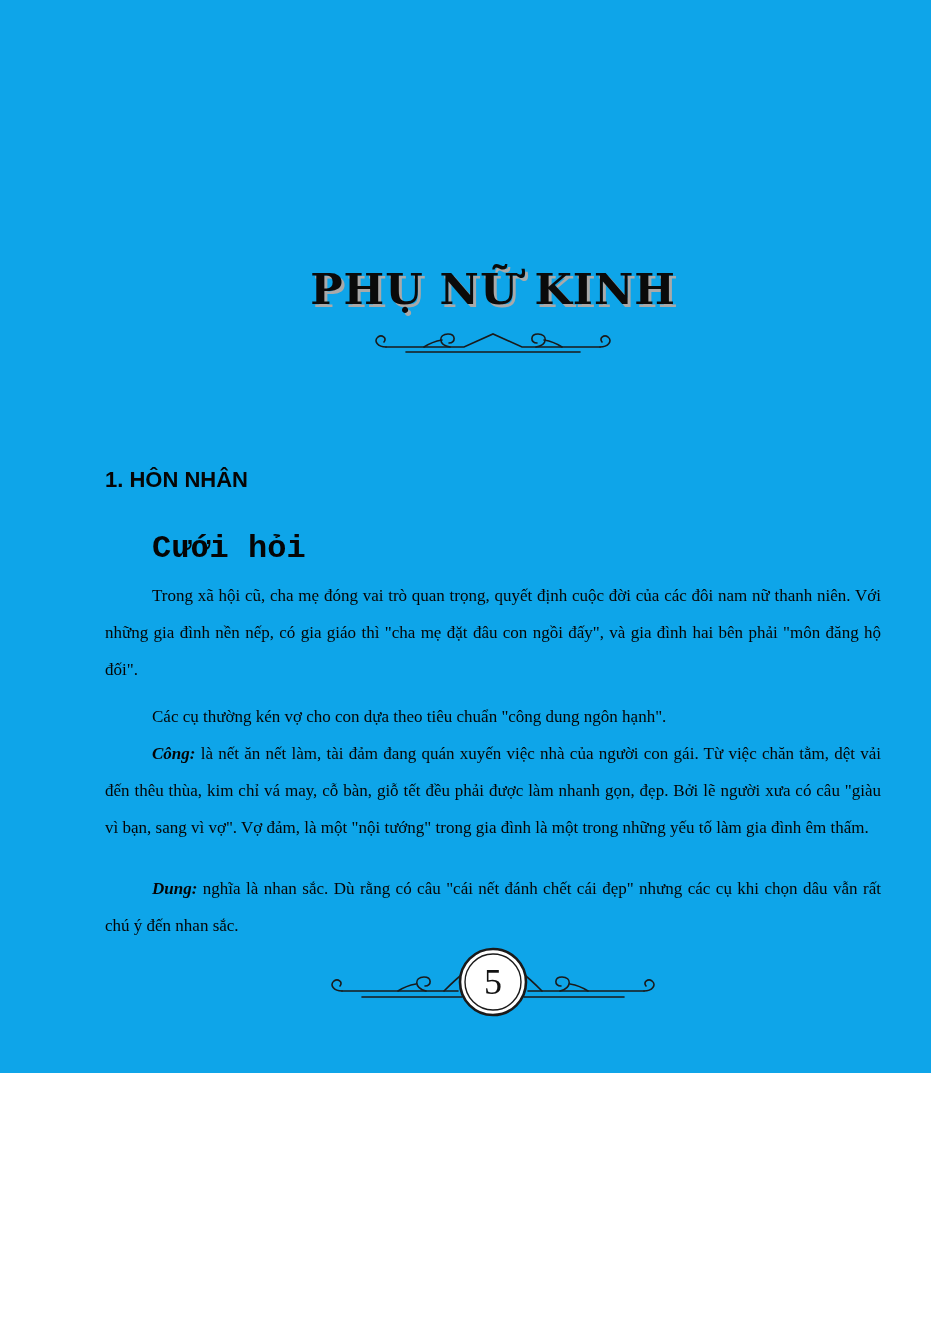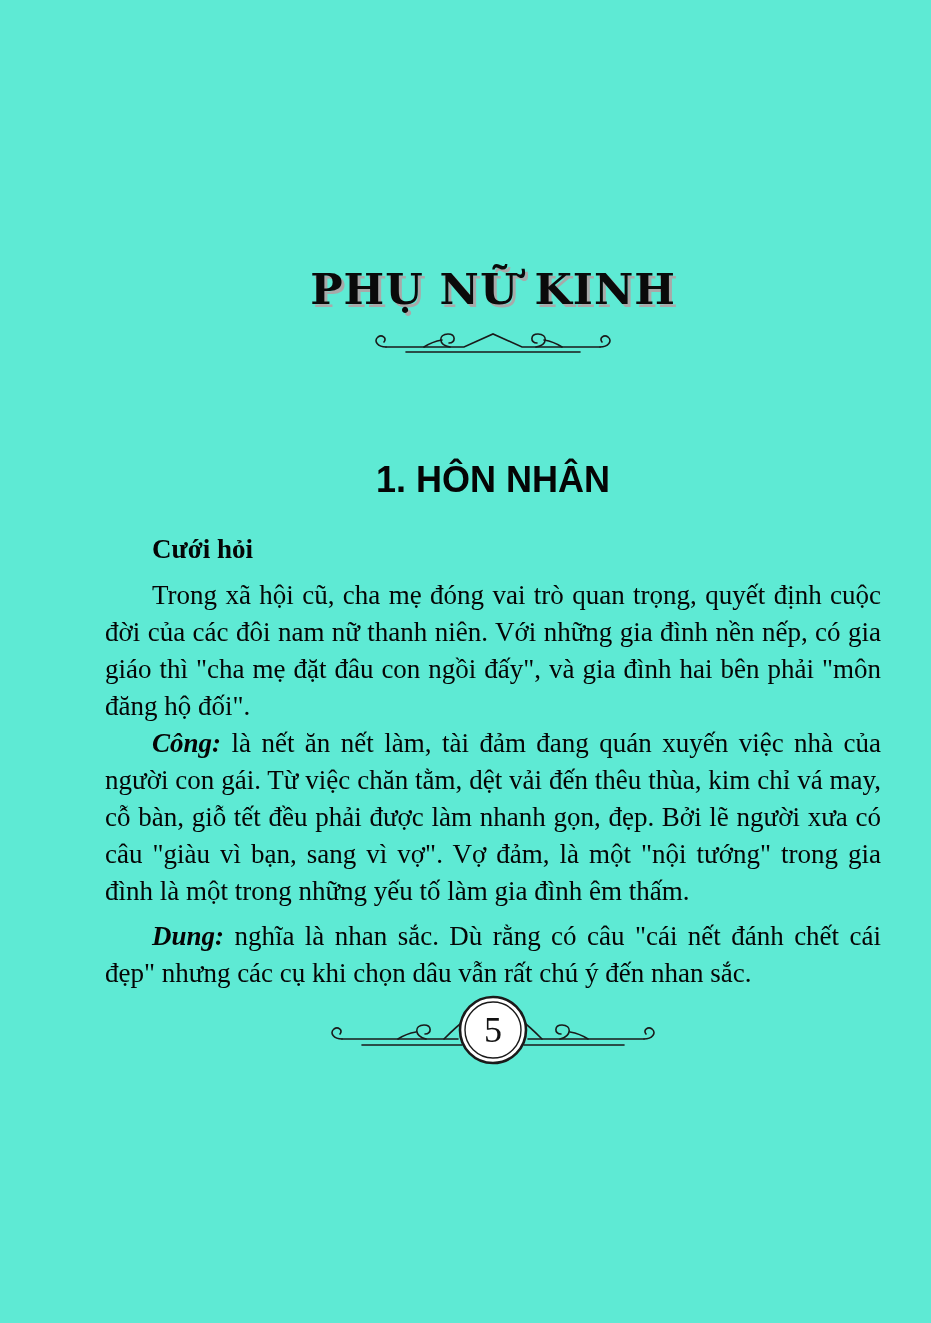--- a/index.html
+++ b/index.html
@@ -5,69 +5,69 @@
   * { margin: 0; padding: 0; box-sizing: border-box; }
   html, body { background: #ffffff; }
   body {
     width: 931px; height: 1323px;
     font-family: "Liberation Serif", serif;
     color: #000000;
     overflow: hidden;
   }
   .page {
     position: relative;
-    width: 931px; height: 1323px;
-    background: #5eead4;
+    width: 931px; height: 1073px;
+    background: #0ea5e9;
     padding: 262px 50px 0 105px;
   }
   .chapter-title {
     text-align: center;
     font-family: "DejaVu Serif", serif;
     font-weight: bold;
     font-size: 43px;
     line-height: 55px;
     letter-spacing: 1px;
     color: #0a0a0a;
     text-shadow: 3px 3px 0 #a9a9a9;
   }
   .chapter-title .title-line { display: block; white-space: nowrap; }
   .flourish-wrap {
     width: 250px; height: 36px;
     margin: 6px auto 0;
     text-align: center;
   }
   .section-heading {
     margin-top: 104px;
-    text-align: center;
+    text-align: left;
     font-family: "Liberation Sans", sans-serif;
     font-weight: bold;
-    font-size: 36px;
+    font-size: 22px;
     line-height: 34px;
     color: #050505;
   }
   .subsection-heading {
     margin-top: 36px;
     margin-left: 47px;
-    font-family: Liberation Serif, serif;
+    font-family: Liberation Mono, monospace;
     font-weight: bold;
-    font-size: 27px;
+    font-size: 32px;
     line-height: 32px;
     color: #050505;
   }
   .body-text p {
-    font-size: 27px;
+    font-size: 17px;
     line-height: 37px;
     text-align: justify;
     text-indent: 47px;
     color: #050505;
   }
   .body-text p.p1 { margin-top: 12px; }
   .body-text p.p2 { margin-top: 10px; }
   .body-text p.p3 { }
-  .body-text p.p4 { margin-top: 8px; }
+  .body-text p.p4 { margin-top: 24px; }
   .lead-word { font-weight: bold; font-style: italic; }
   .page-footer {
     margin-top: 0;
     text-align: center;
     height: 78px;
   }
   svg { display: inline-block; vertical-align: top; }
   .svg-page-number {
     font-family: "Liberation Serif", serif;
   }
@@ -96,20 +96,21 @@
     </svg>
   </div>
 
   <h2 class="section-heading">1. HÔN NHÂN</h2>
 
   <h3 class="subsection-heading">Cưới hỏi</h3>
 
   <div class="body-text">
     <p class="p1"><span>Trong xã hội cũ, cha mẹ đóng vai trò quan trọng, quyết định cuộc đời của các đôi nam nữ thanh niên. Với những gia đình nền nếp, có gia giáo thì "cha mẹ đặt đâu con ngồi đấy", và gia đình hai bên phải "môn đăng hộ đối".</span></p>
 
+    <p class="p2"><span>Các cụ thường kén vợ cho con dựa theo tiêu chuẩn "công dung ngôn hạnh".</span></p>
 
     <p class="p3"><span class="lead-word">Công:</span><span> là nết ăn nết làm, tài đảm đang quán xuyến việc nhà của người con gái. Từ việc chăn tằm, dệt vải đến thêu thùa, kim chỉ vá may, cỗ bàn, giỗ tết đều phải được làm nhanh gọn, đẹp. Bởi lẽ người xưa có câu "giàu vì bạn, sang vì vợ". Vợ đảm, là một "nội tướng" trong gia đình là một trong những yếu tố làm gia đình êm thấm.</span></p>
 
     <p class="p4"><span class="lead-word">Dung:</span><span> nghĩa là nhan sắc. Dù rằng có câu "cái nết đánh chết cái đẹp" nhưng các cụ khi chọn dâu vẫn rất chú ý đến nhan sắc.</span></p>
   </div>
 
   <div class="page-footer">
     <svg width="330" height="78" viewBox="0 0 330 78">
       <g fill="none" stroke="#1a1a1a" stroke-width="1.6" stroke-linecap="round">
         <path d="M14 47 H130"></path>

